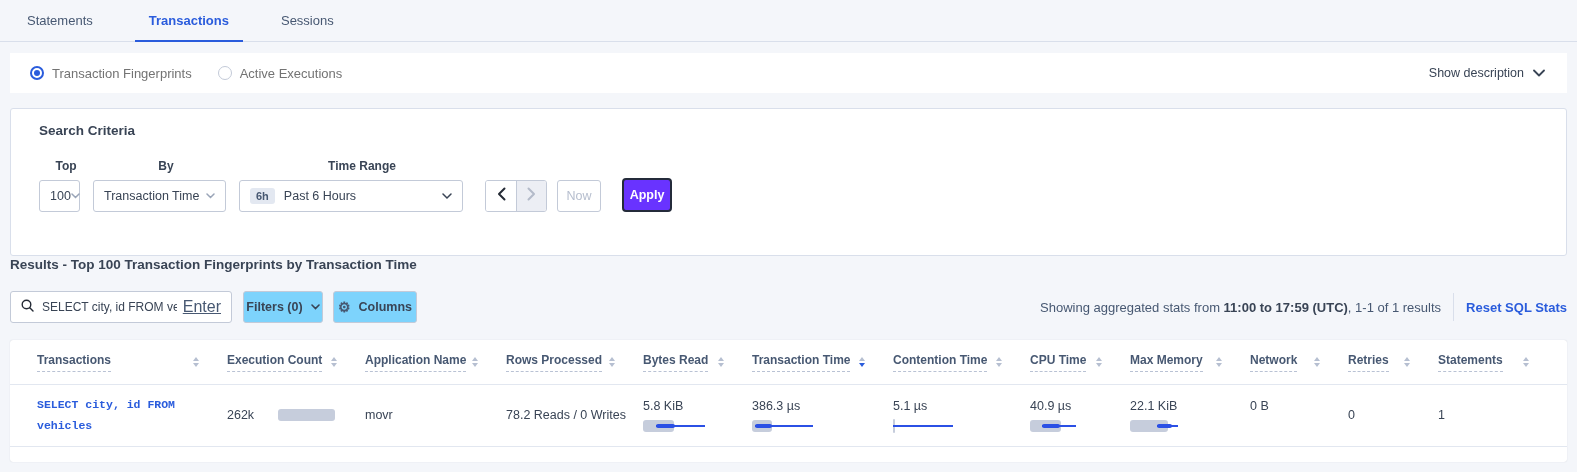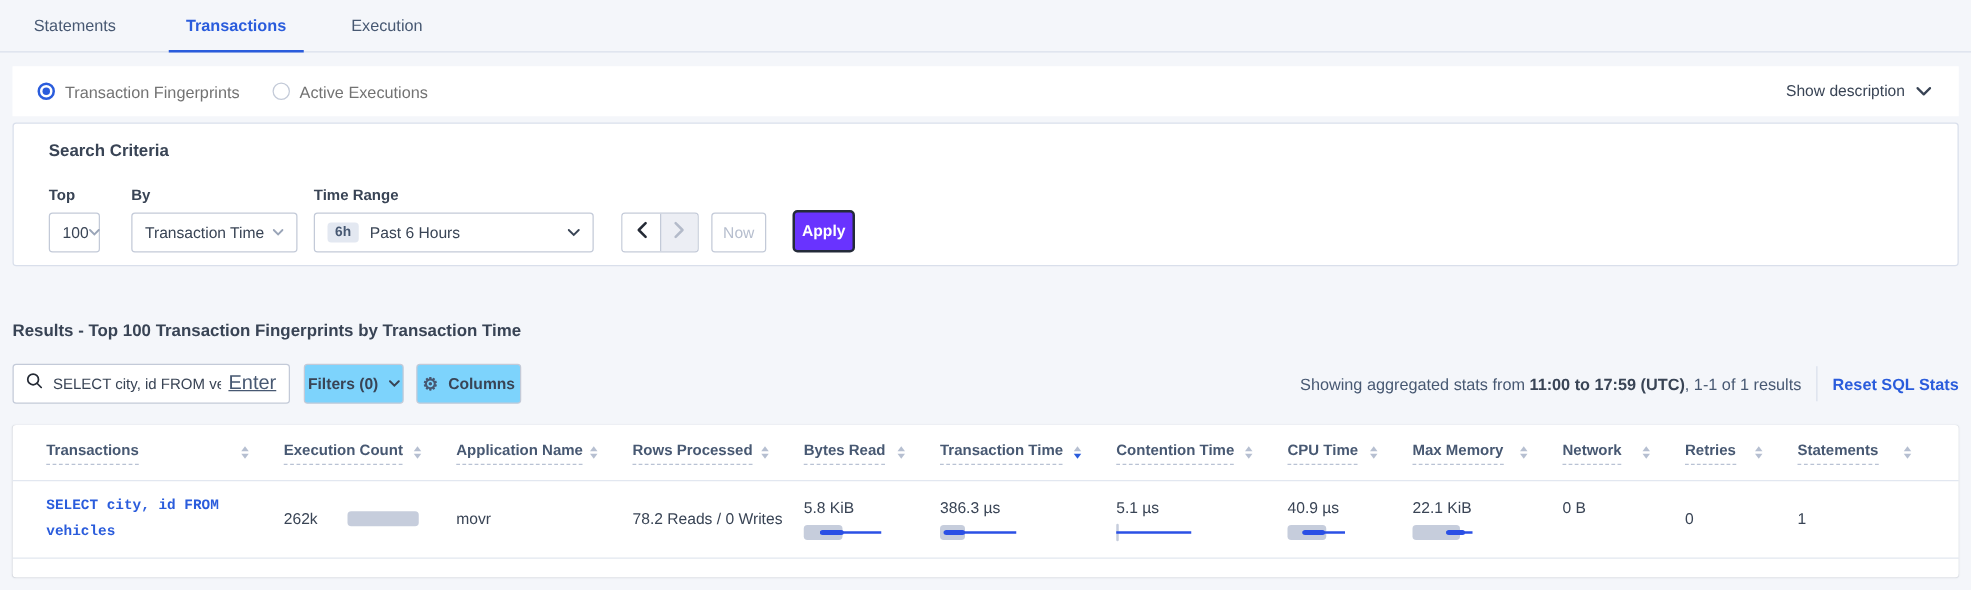--- a/index.html
+++ b/index.html
@@ -29,30 +29,30 @@
   .radio-circle { width:14px; height:14px; border-radius:50%; margin-right:8px; position:relative; }
   .radio-circle.on { border:2px solid #2a5cdc; background:#fff; }
   .radio-circle.on::after { content:""; position:absolute; left:2px; top:2px; width:6px; height:6px;
     border-radius:50%; background:#2a5cdc; }
   .radio-circle.off { border:1px solid #c3cad8; background:#fff; }
   .radio-label { font-size:13px; color:#737373; }
   .show-desc { margin-left:auto; display:flex; align-items:center; gap:9px;
     font-size:12.5px; color:#394455; cursor:pointer; padding-right:8px; }
 
   
-  .criteria-panel { position:absolute; top:98px; left:10px; width:1557px; height:115px;
-    background:#fff; border:1px solid #d9dfeb; border-radius:3px; }
+  .criteria-panel { position:absolute; top:108px; left:10px; width:1557px; height:148px;
+    background:#fff; border:1px solid #d9dfeb; border-radius:3px;text-align:center; }
   .criteria-title { position:absolute; left:28px; top:14px; font-size:13.5px; font-weight:700; color:#394455; }
   .criteria-form { position:absolute; left:28px; top:50px; display:flex; align-items:flex-end; }
   .field { display:flex; flex-direction:column; }
   .field-label { font-size:12px; font-weight:700; color:#394455; margin-bottom:7px; }
   .select { height:32px; border:1px solid #c3cad8; border-radius:3px; background:#fff;
     display:flex; align-items:center; font-size:12.5px; color:#394455; cursor:pointer; padding:0 10px; }
   .select .chev { margin-left:auto; }
-  .sel-top { width:41px; margin-right:25px; }
+  .sel-top { width:41px; margin-right:13px; }
   .sel-by { width:133px; margin-right:13px; }
   .sel-time { width:224px; margin-right:22px; }
   .badge-6h { background:#e3e8f1; border-radius:3px; font-size:11px; font-weight:700;
     color:#475872; padding:2px 6px; margin-right:9px; }
   .nav-group { display:flex; height:32px; border:1px solid #c3cad8; border-radius:3px;
     overflow:hidden; margin-right:10px; }
   .nav-btn { width:30px; display:flex; align-items:center; justify-content:center;
     background:#fff; cursor:pointer; }
   .nav-btn.disabled { background:#eceef4; cursor:default; }
   .nav-btn + .nav-btn { border-left:1px solid #c3cad8; }
@@ -113,21 +113,21 @@
   .bar-line { position:absolute; top:6px; height:2px; background:#2b50e5; }
   .bar-blue { position:absolute; top:5px; height:4px; background:#2b50e5; border-radius:2px; }
   .chev svg, .chevline { display:block; }
 </style>
 </head>
 <body>
 
 <div class="tabbar">
   <div class="tab">Statements</div>
   <div class="tab active">Transactions</div>
-  <div class="tab">Execution</div>
+  <div class="tab">Sessions</div>
 </div>
 
 <div class="filter-bar">
   <div class="radio-item">
     <span class="radio-circle on"></span>
     <span class="radio-label">Transaction Fingerprints</span>
   </div>
   <div class="radio-item">
     <span class="radio-circle off"></span>
     <span class="radio-label">Active Executions</span>

